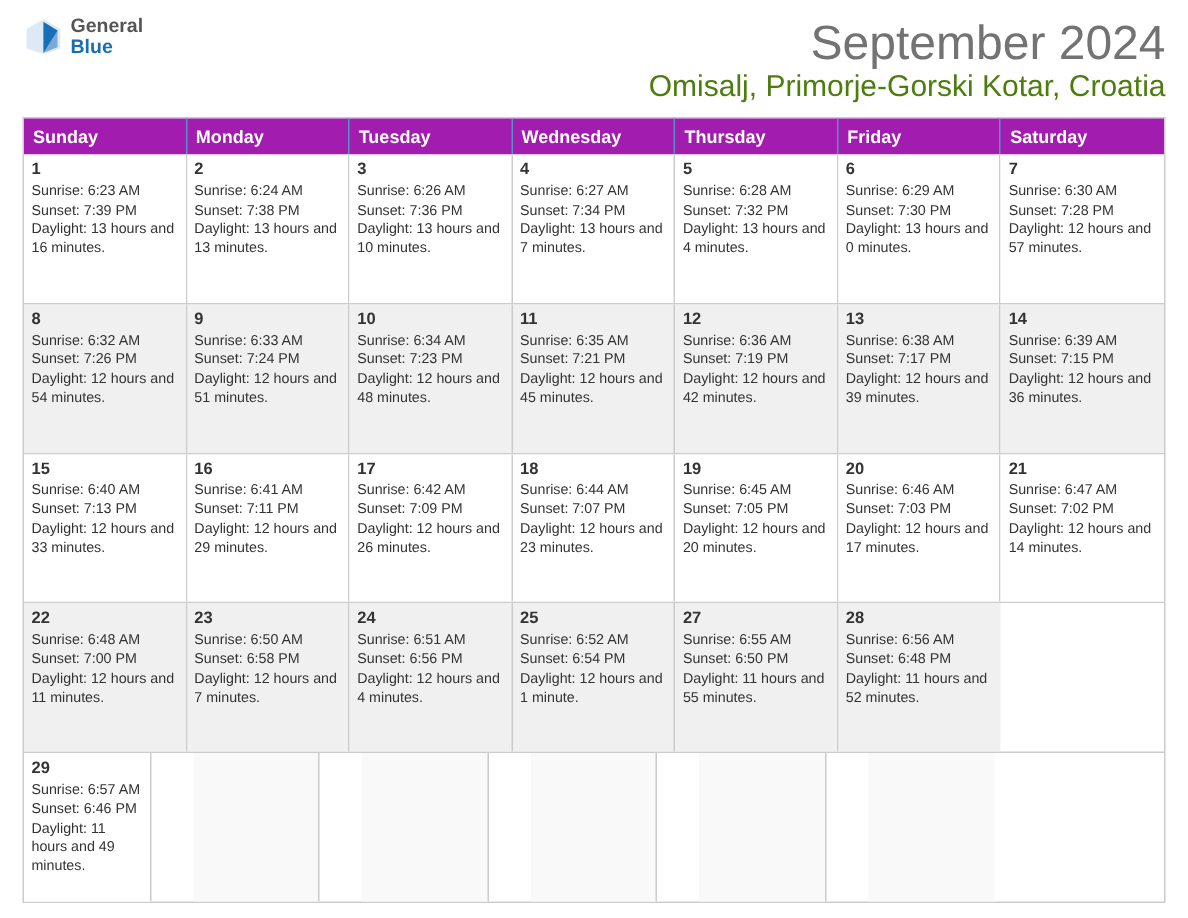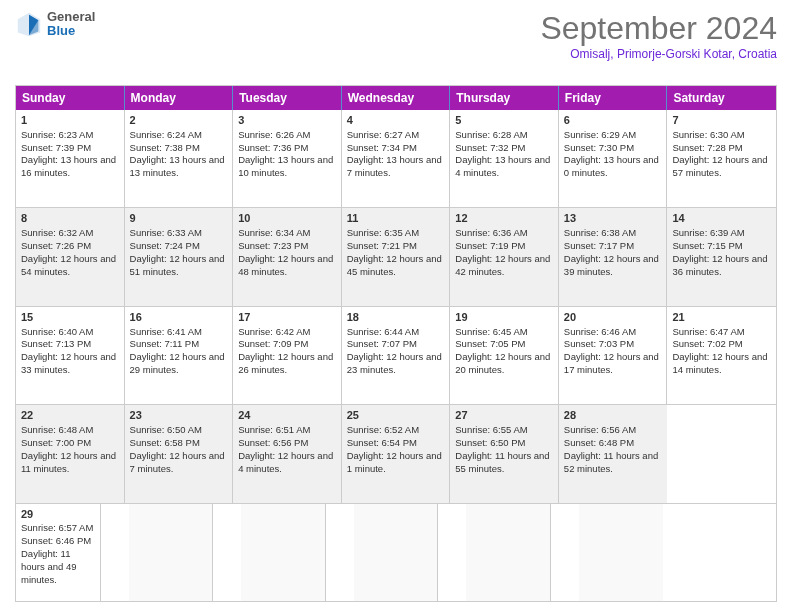--- a/index.html
+++ b/index.html
@@ -14,21 +14,21 @@
       width: 792px;
       height: 612px;
       padding: 10px 15px;
       display: flex;
       flex-direction: column;
     }
     .header {
       display: flex;
       align-items: flex-start;
       justify-content: space-between;
-      margin-bottom: 24px;
+      margin-bottom: 8px;
     }
     .logo {
       display: flex;
       align-items: center;
       gap: 4px;
     }
     .logo-text {
       display: flex;
       flex-direction: column;
       font-size: 13px;
@@ -43,23 +43,23 @@
     }
     .title-block {
       text-align: right;
     }
     .title-block h1 {
       font-size: 32px;
       font-weight: 400;
       color: #737373;
     }
     .title-block h2 {
-      font-size: 12px;
+      font-size: 20px;
       font-weight: 400;
-      color: #6d28d9;
+      color: #4d7c0f;
     }
     .calendar {
       flex: 1;
       display: flex;
       flex-direction: column;
       border: 1px solid #ccc;
     }
     .cal-header-row {
       display: grid;
       grid-template-columns: repeat(7, 1fr);

